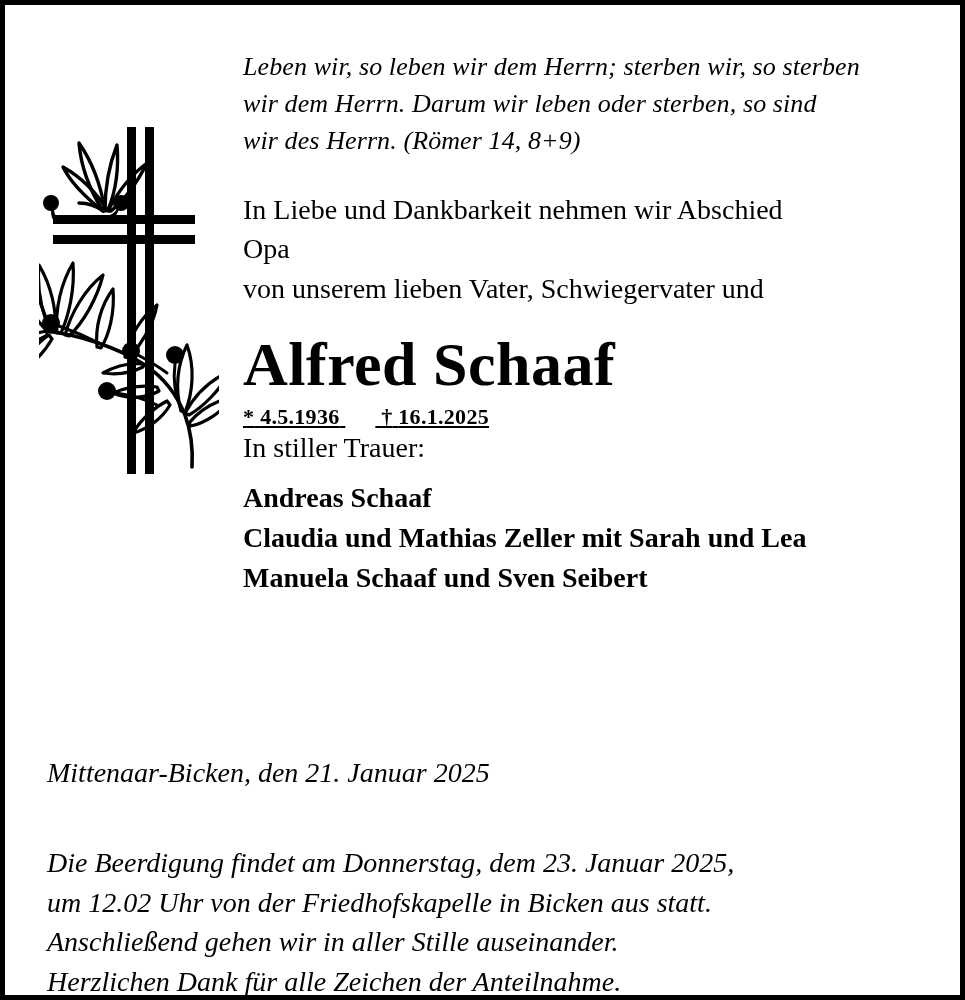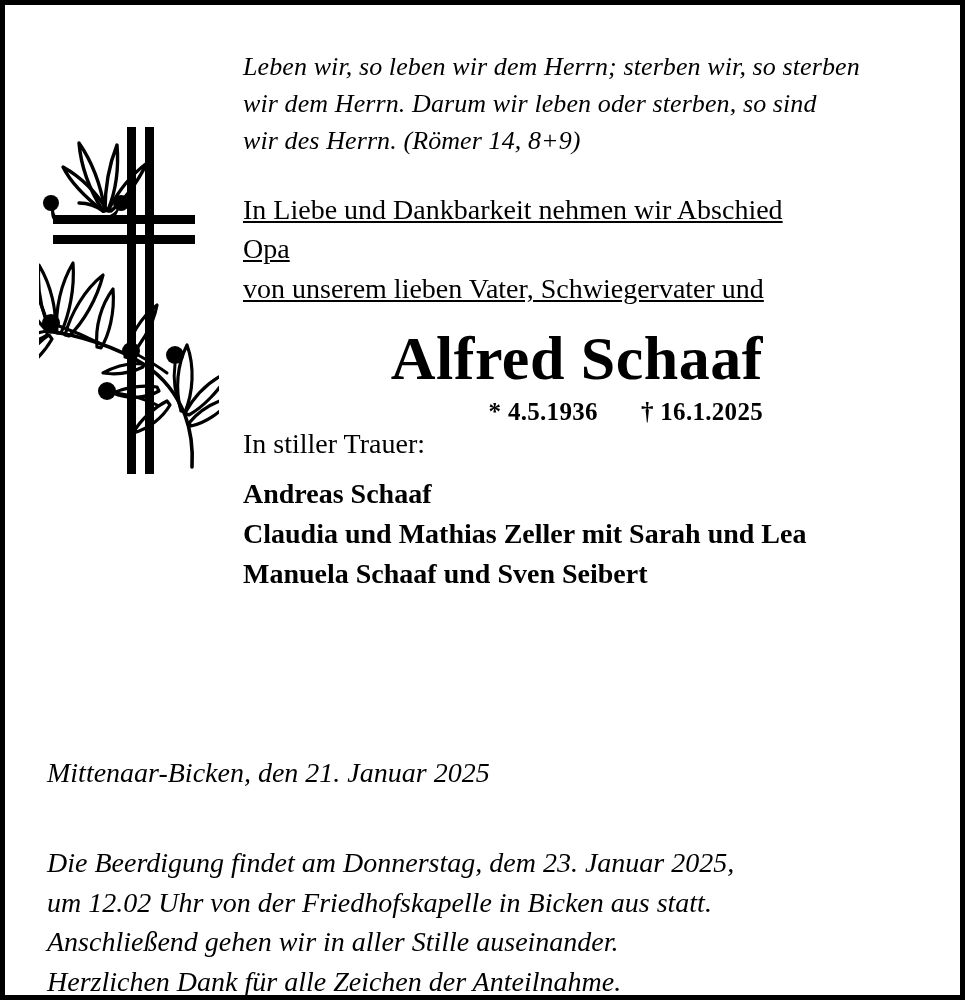--- a/index.html
+++ b/index.html
@@ -45,40 +45,40 @@
     font-size: 26px;
     line-height: 1.42;
     letter-spacing: 0.1px;
   }
   .verse div { white-space: nowrap; }
 
   .farewell {
     margin-top: 30px;
     font-size: 28px;
     line-height: 1.42;
-    text-decoration: underline;
   }
   .farewell div { white-space: nowrap; }
 
   .name-block {
-    margin-top: 16px;
-    text-align: right;
+    margin-top: 22px;
+    text-align: left;
     width: 520px;
   }
   .deceased-name {
     font-size: 62px;
     font-weight: bold;
     line-height: 1.08;
     letter-spacing: 0.5px;
   }
   .dates {
     margin-top: 6px;
-    font-size: 25px;
+    font-size: 22px;
     font-weight: bold;
     letter-spacing: 0.3px;
+    text-decoration: underline;
   }
   .dates .gap { display: inline-block; width: 30px; }
 
   .mourn-intro {
     font-size: 28px;
     line-height: 1.3;
   }
   .mourners {
     margin-top: 12px;
     font-size: 28px;

